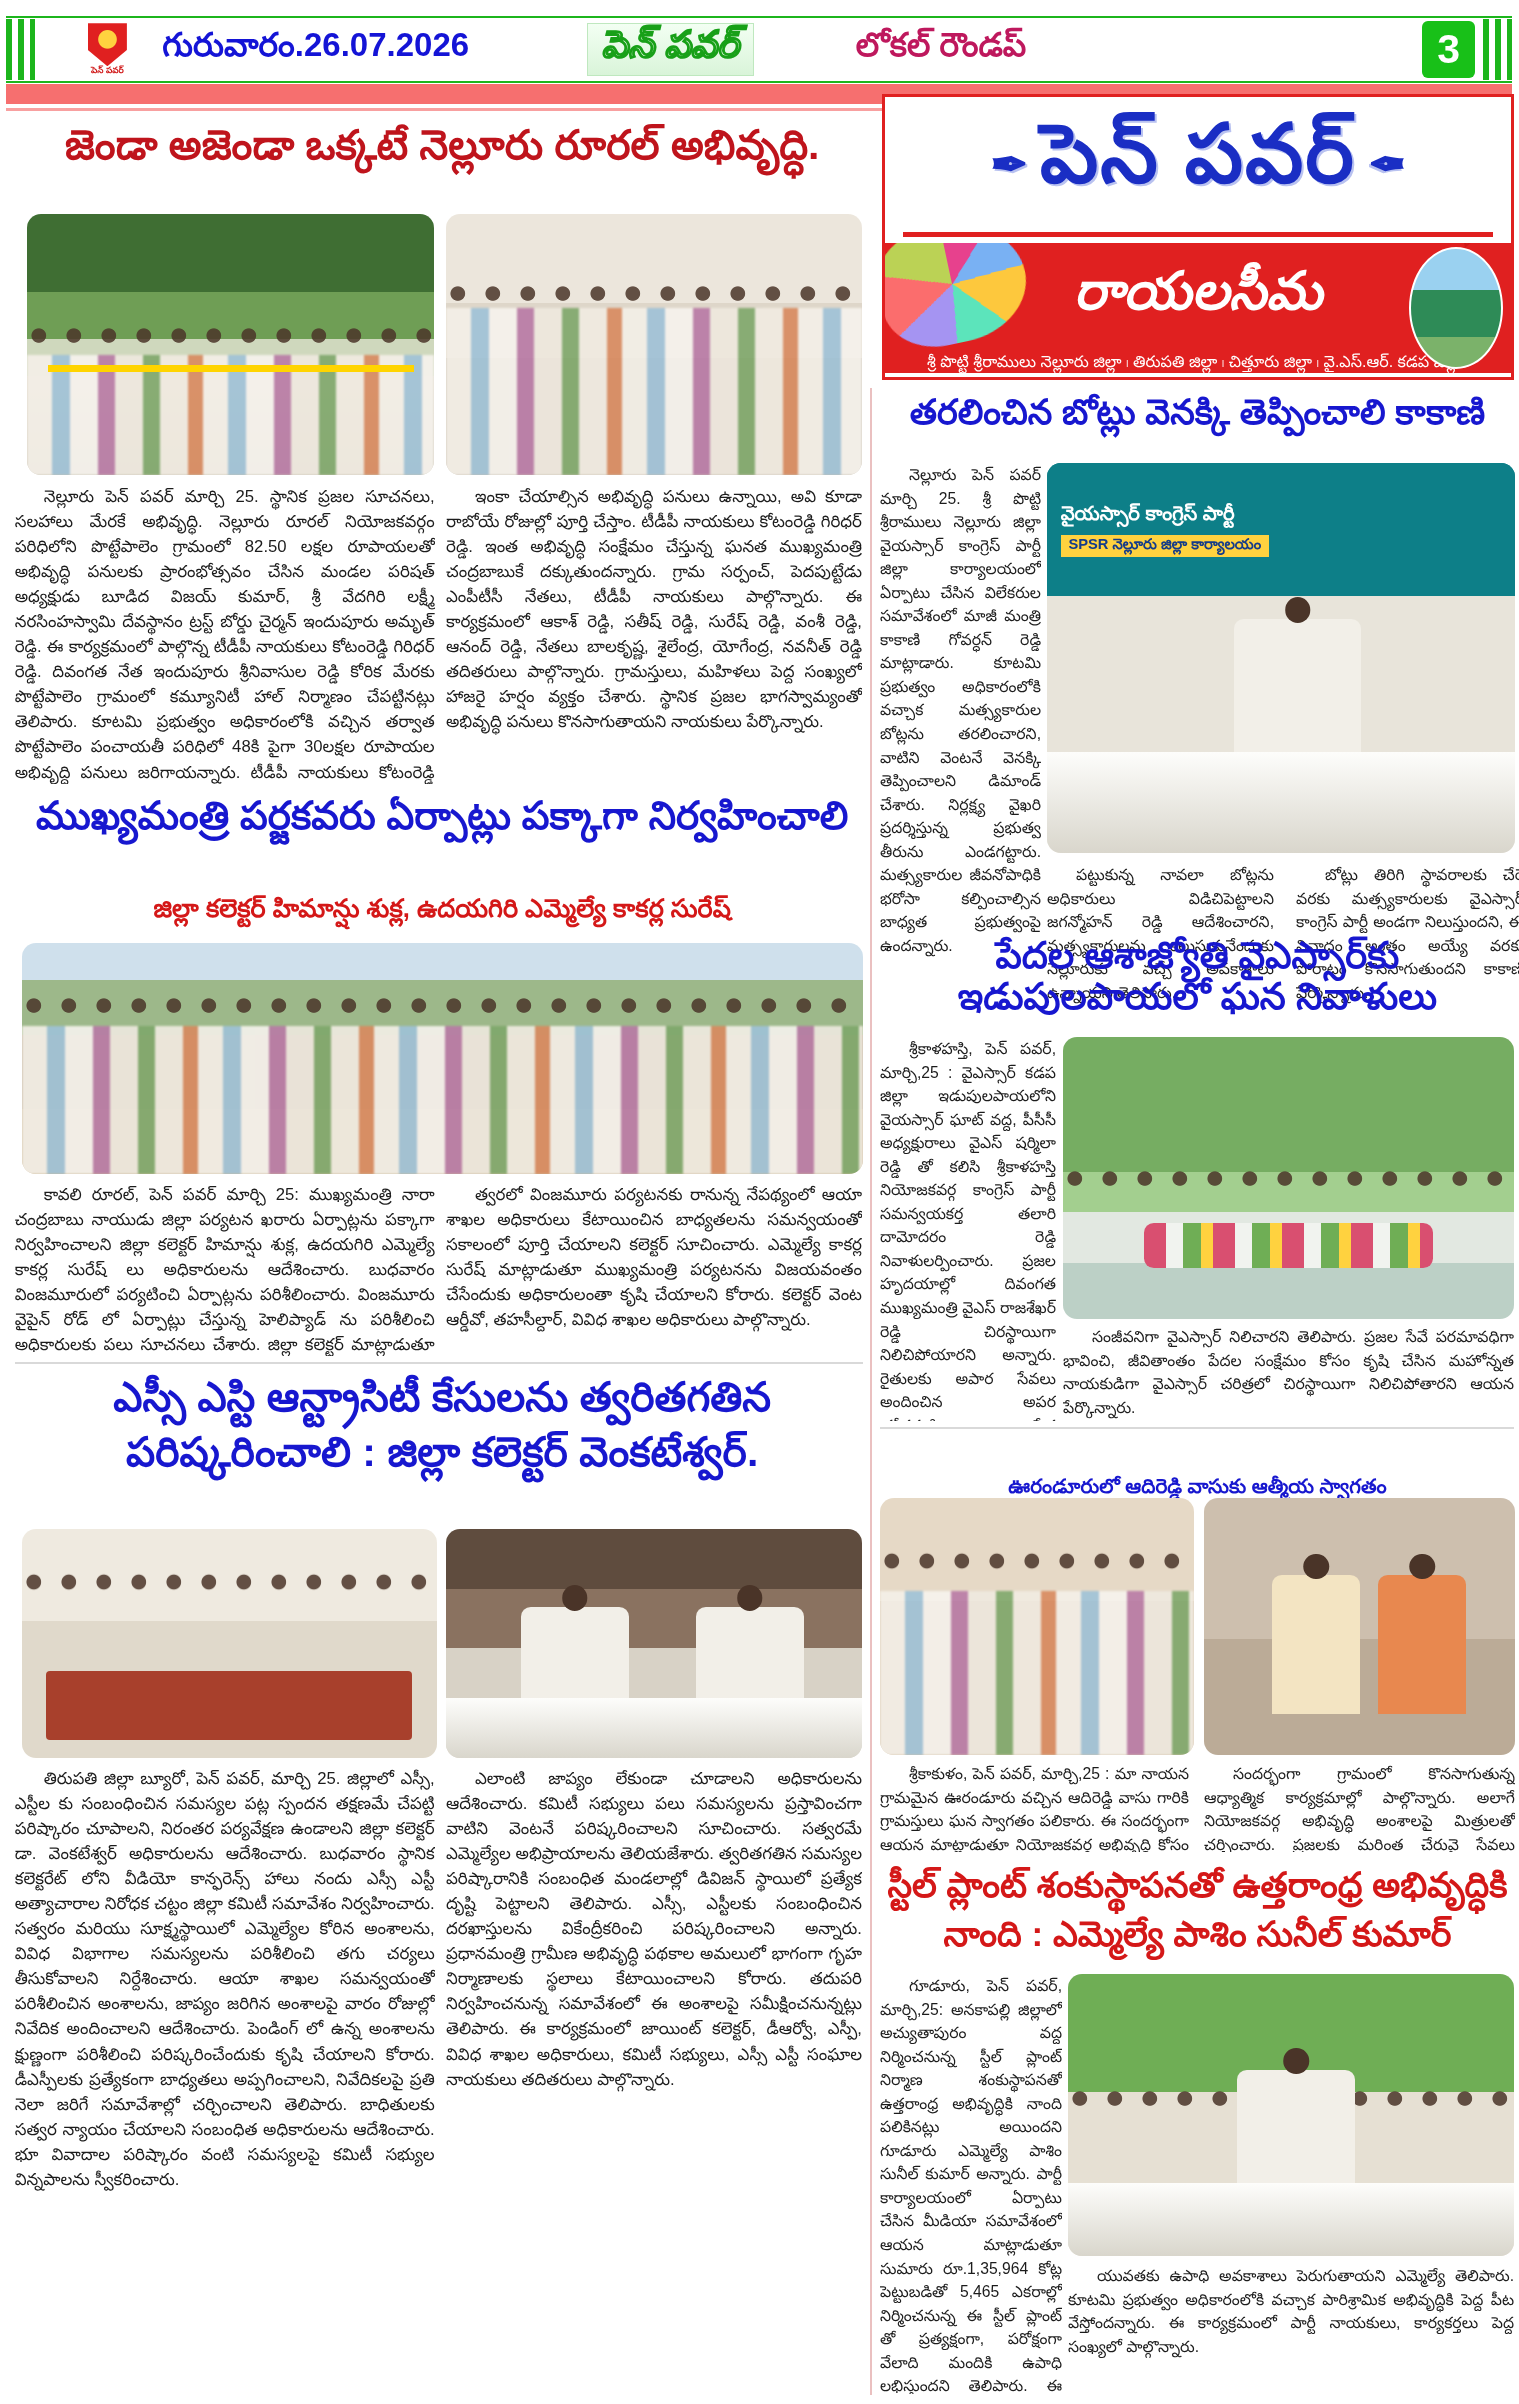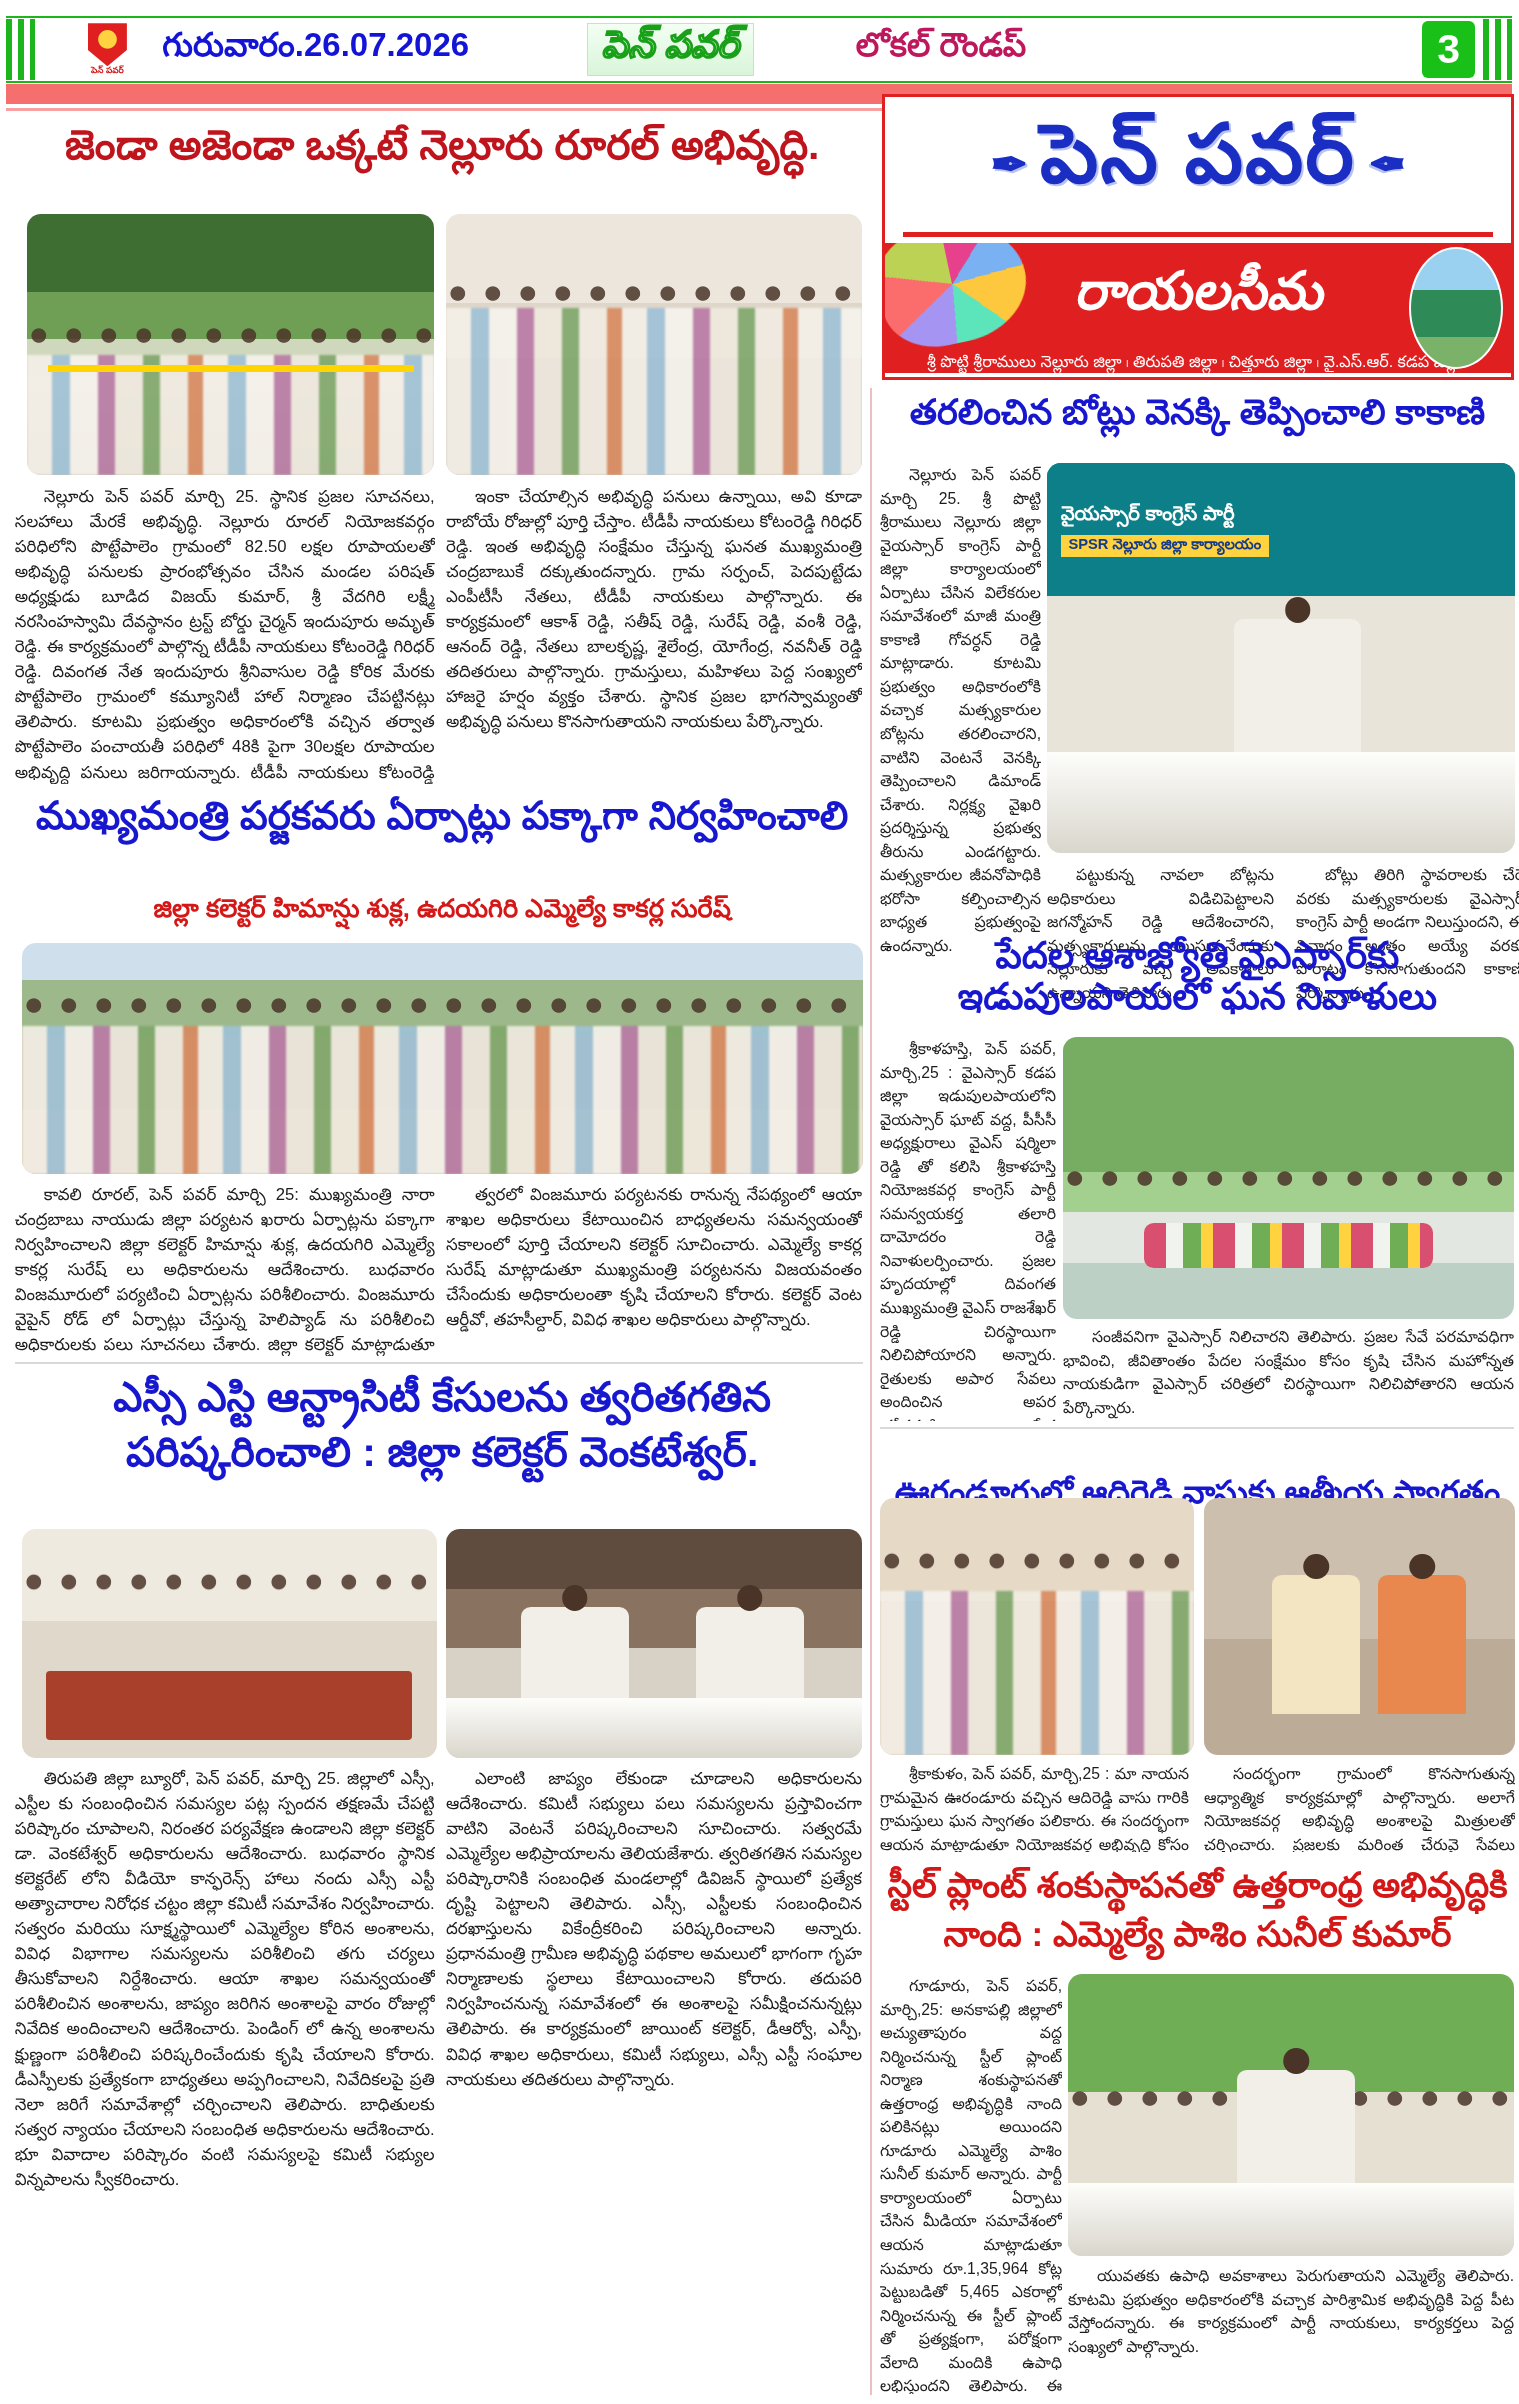--- a/index.html
+++ b/index.html
@@ -183,21 +183,21 @@
       </div>
     <div class="figure" style="left:60%;top:34%;width:108px;height:46%;">
         <div class="head"></div>
       </div>
     <div class="desk"></div>
   </div>
   <div class="col" style="left:14.7px;top:1766px;width:420px;height:623px;">తిరుపతి జిల్లా బ్యూరో, పెన్ పవర్, మార్చి 25. జిల్లాలో ఎస్సీ, ఎస్టీల కు సంబంధించిన సమస్యల పట్ల స్పందన తక్షణమే చేపట్టి పరిష్కారం చూపాలని, నిరంతర పర్యవేక్షణ ఉండాలని జిల్లా కలెక్టర్ డా. వెంకటేశ్వర్ అధికారులను ఆదేశించారు. బుధవారం స్థానిక కలెక్టరేట్ లోని వీడియో కాన్ఫరెన్స్ హాలు నందు ఎస్సీ ఎస్టీ అత్యాచారాల నిరోధక చట్టం జిల్లా కమిటీ సమావేశం నిర్వహించారు. సత్వరం మరియు సూక్ష్మస్థాయిలో ఎమ్మెల్యేల కోరిన అంశాలను, వివిధ విభాగాల సమస్యలను పరిశీలించి తగు చర్యలు తీసుకోవాలని నిర్దేశించారు. ఆయా శాఖల సమన్వయంతో పరిశీలించిన అంశాలను, జాప్యం జరిగిన అంశాలపై వారం రోజుల్లో నివేదిక అందించాలని ఆదేశించారు. పెండింగ్ లో ఉన్న అంశాలను క్షుణ్ణంగా పరిశీలించి పరిష్కరించేందుకు కృషి చేయాలని కోరారు. డీఎస్పీలకు ప్రత్యేకంగా బాధ్యతలు అప్పగించాలని, నివేదికలపై ప్రతి నెలా జరిగే సమావేశాల్లో చర్చించాలని తెలిపారు. బాధితులకు సత్వర న్యాయం చేయాలని సంబంధిత అధికారులను ఆదేశించారు. భూ వివాదాల పరిష్కారం వంటి సమస్యలపై కమిటీ సభ్యుల విన్నపాలను స్వీకరించారు.</div>
   <div class="col" style="left:446px;top:1766px;width:416px;height:623px;">ఎలాంటి జాప్యం లేకుండా చూడాలని అధికారులను ఆదేశించారు. కమిటీ సభ్యులు పలు సమస్యలను ప్రస్తావించగా వాటిని వెంటనే పరిష్కరించాలని సూచించారు. సత్వరమే ఎమ్మెల్యేల అభిప్రాయాలను తెలియజేశారు. త్వరితగతిన సమస్యల పరిష్కారానికి సంబంధిత మండలాల్లో డివిజన్ స్థాయిలో ప్రత్యేక దృష్టి పెట్టాలని తెలిపారు. ఎస్సీ, ఎస్టీలకు సంబంధించిన దరఖాస్తులను వికేంద్రీకరించి పరిష్కరించాలని అన్నారు. ప్రధానమంత్రి గ్రామీణ అభివృద్ధి పథకాల అమలులో భాగంగా గృహ నిర్మాణాలకు స్థలాలు కేటాయించాలని కోరారు. తదుపరి నిర్వహించనున్న సమావేశంలో ఈ అంశాలపై సమీక్షించనున్నట్లు తెలిపారు. ఈ కార్యక్రమంలో జాయింట్ కలెక్టర్, డీఆర్వో, ఎస్పీ, వివిధ శాఖల అధికారులు, కమిటీ సభ్యులు, ఎస్సీ ఎస్టీ సంఘాల నాయకులు తదితరులు పాల్గొన్నారు.</div>
 
   <div class="hdiv" style="left:880px;top:1427px;width:634px;"></div>
-  <div class="hl hl-blue" style="left:880px;top:1475px;width:635px;font-size:32px;">ఊరండూరులో ఆదిరెడ్డి వాసుకు ఆత్మీయ స్వాగతం</div>
+  <div class="hl hl-blue" style="left:880px;top:1475px;width:635px;font-size:20px;">ఊరండూరులో ఆదిరెడ్డి వాసుకు ఆత్మీయ స్వాగతం</div>
   <div class="photo p-a6a" style="left:880px;top:1498px;width:314px;height:257px;">
     <div class="heads" style="top:20%;"></div>
     <div class="crowd"></div>
   </div>
   <div class="photo p-a6b" style="left:1204px;top:1498px;width:311px;height:257px;">
     <div class="figure" style="left:22%;top:30%;width:88px;height:54%;background:#f3e4c2;">
         <div class="head"></div>
       </div>
     <div class="figure" style="left:56%;top:30%;width:88px;height:54%;background:#e8884f;">
         <div class="head"></div>

